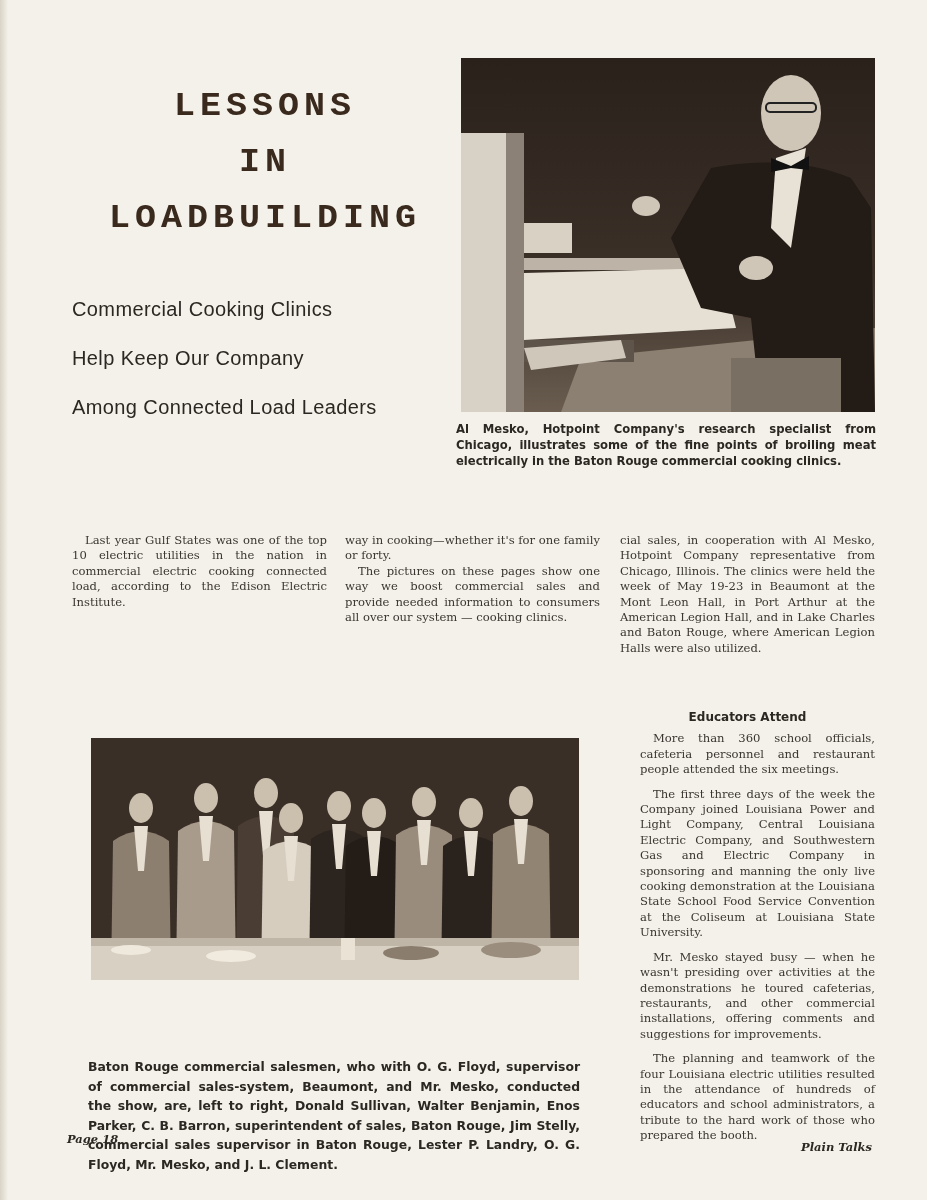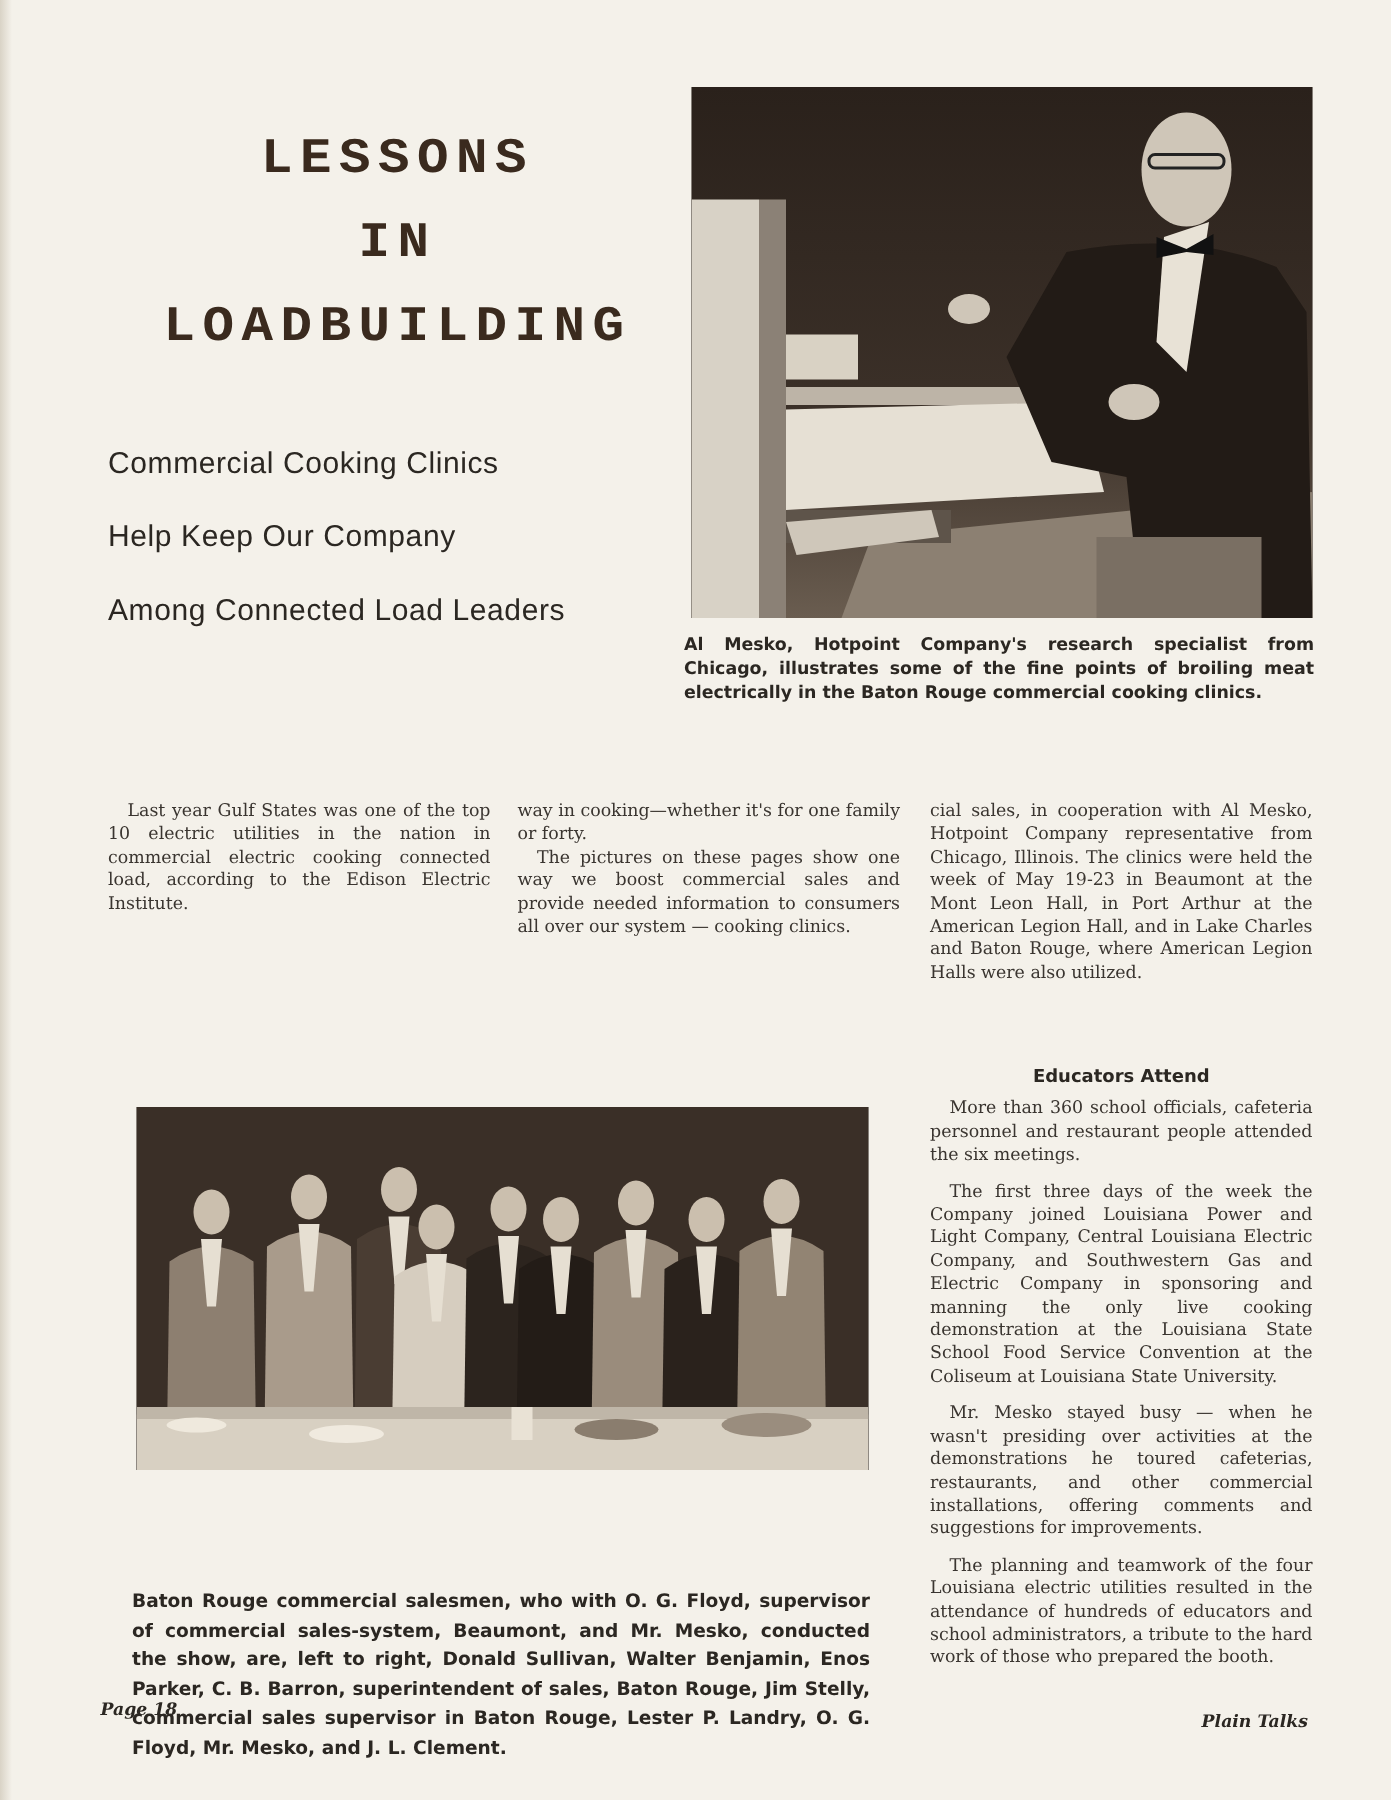--- a/index.html
+++ b/index.html
@@ -47,21 +47,21 @@
     .col {
       position: absolute; width: 255px;
       font-family: "DejaVu Serif", serif; font-size: 11.6px; line-height: 15.4px;
       color: #3a3530; text-align: justify;
     }
     .col p { margin: 0; text-indent: 13px; }
     .col1 { left: 72px; top: 533px; }
     .col2 { left: 345px; top: 533px; }
     .col3 { left: 620px; top: 533px; }
     .col4 { left: 620px; top: 698px; }
-    .col4 p { margin-bottom: 9px; }
+    .col4 p { margin-bottom: 9px; margin-left: 20px; }
     .section-heading {
       font-family: "DejaVu Sans", sans-serif; font-weight: bold; font-size: 12px;
       text-align: center; margin: 12px 0 6px 0; color: #2b2722;
     }
     .footer {
       position: absolute; font-family: "DejaVu Serif", serif; font-weight: bold;
       font-style: italic; font-size: 11.5px; color: #2b2722;
     }
     .footer-left { left: 67px; top: 1132px; }
     .footer-right { right: 55px; top: 1140px; }

